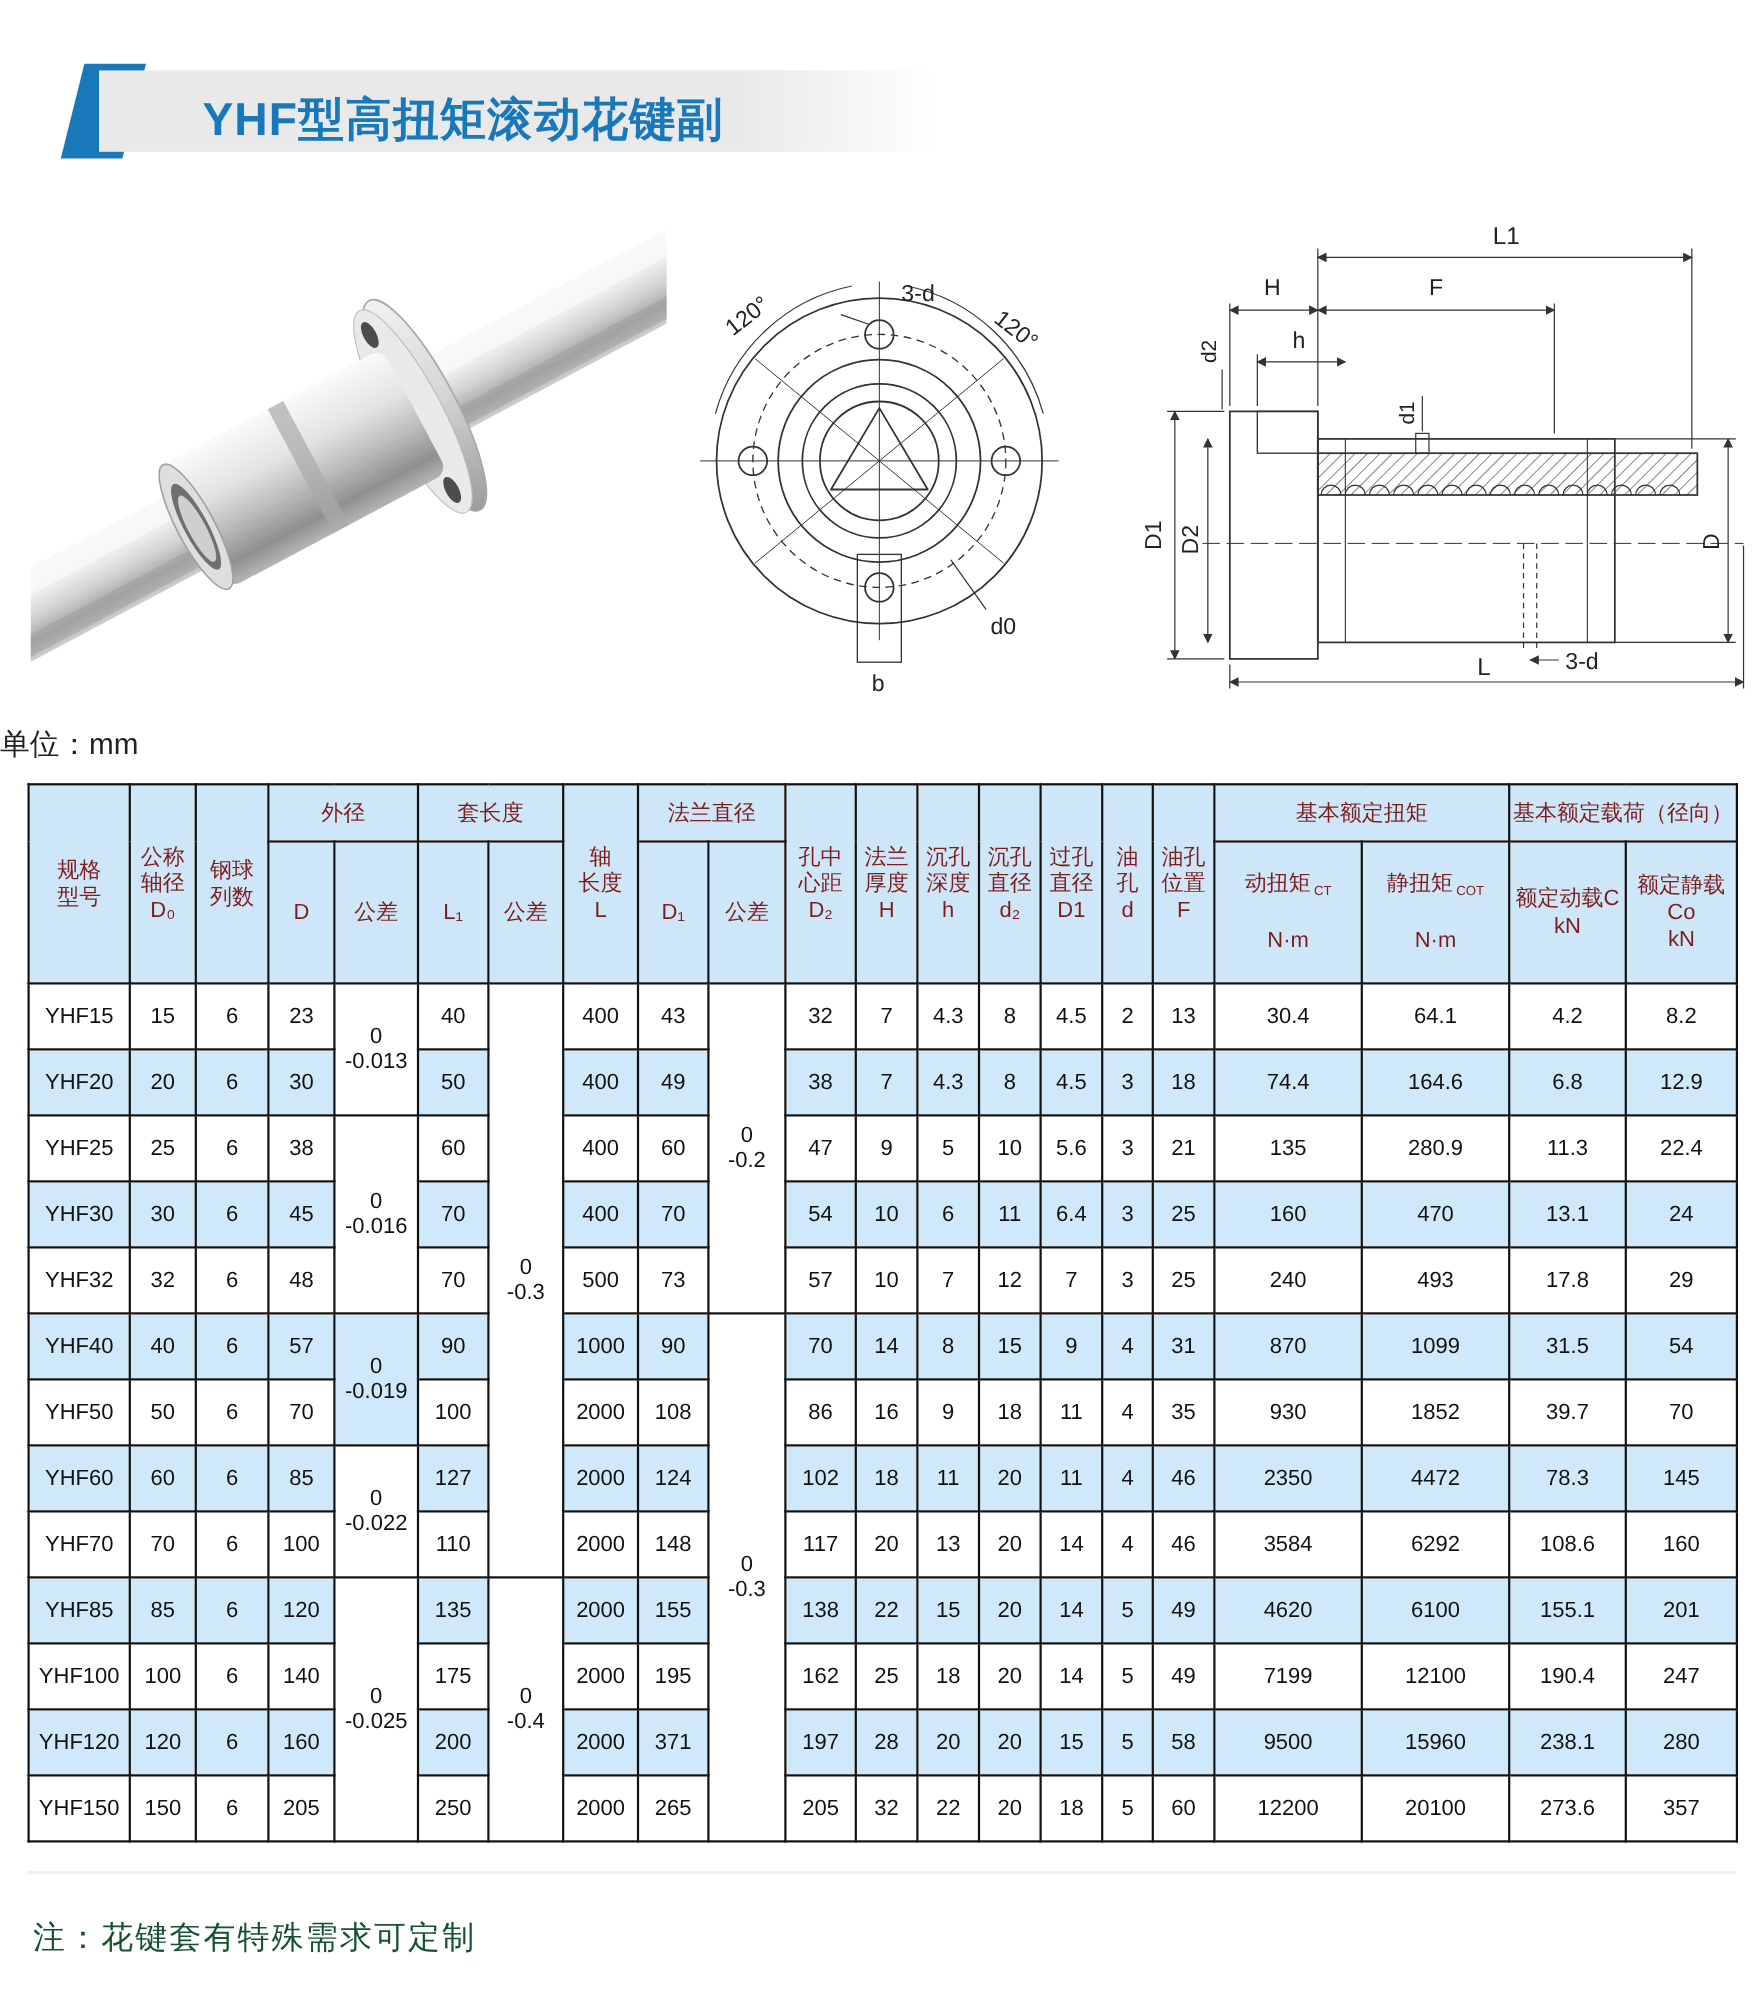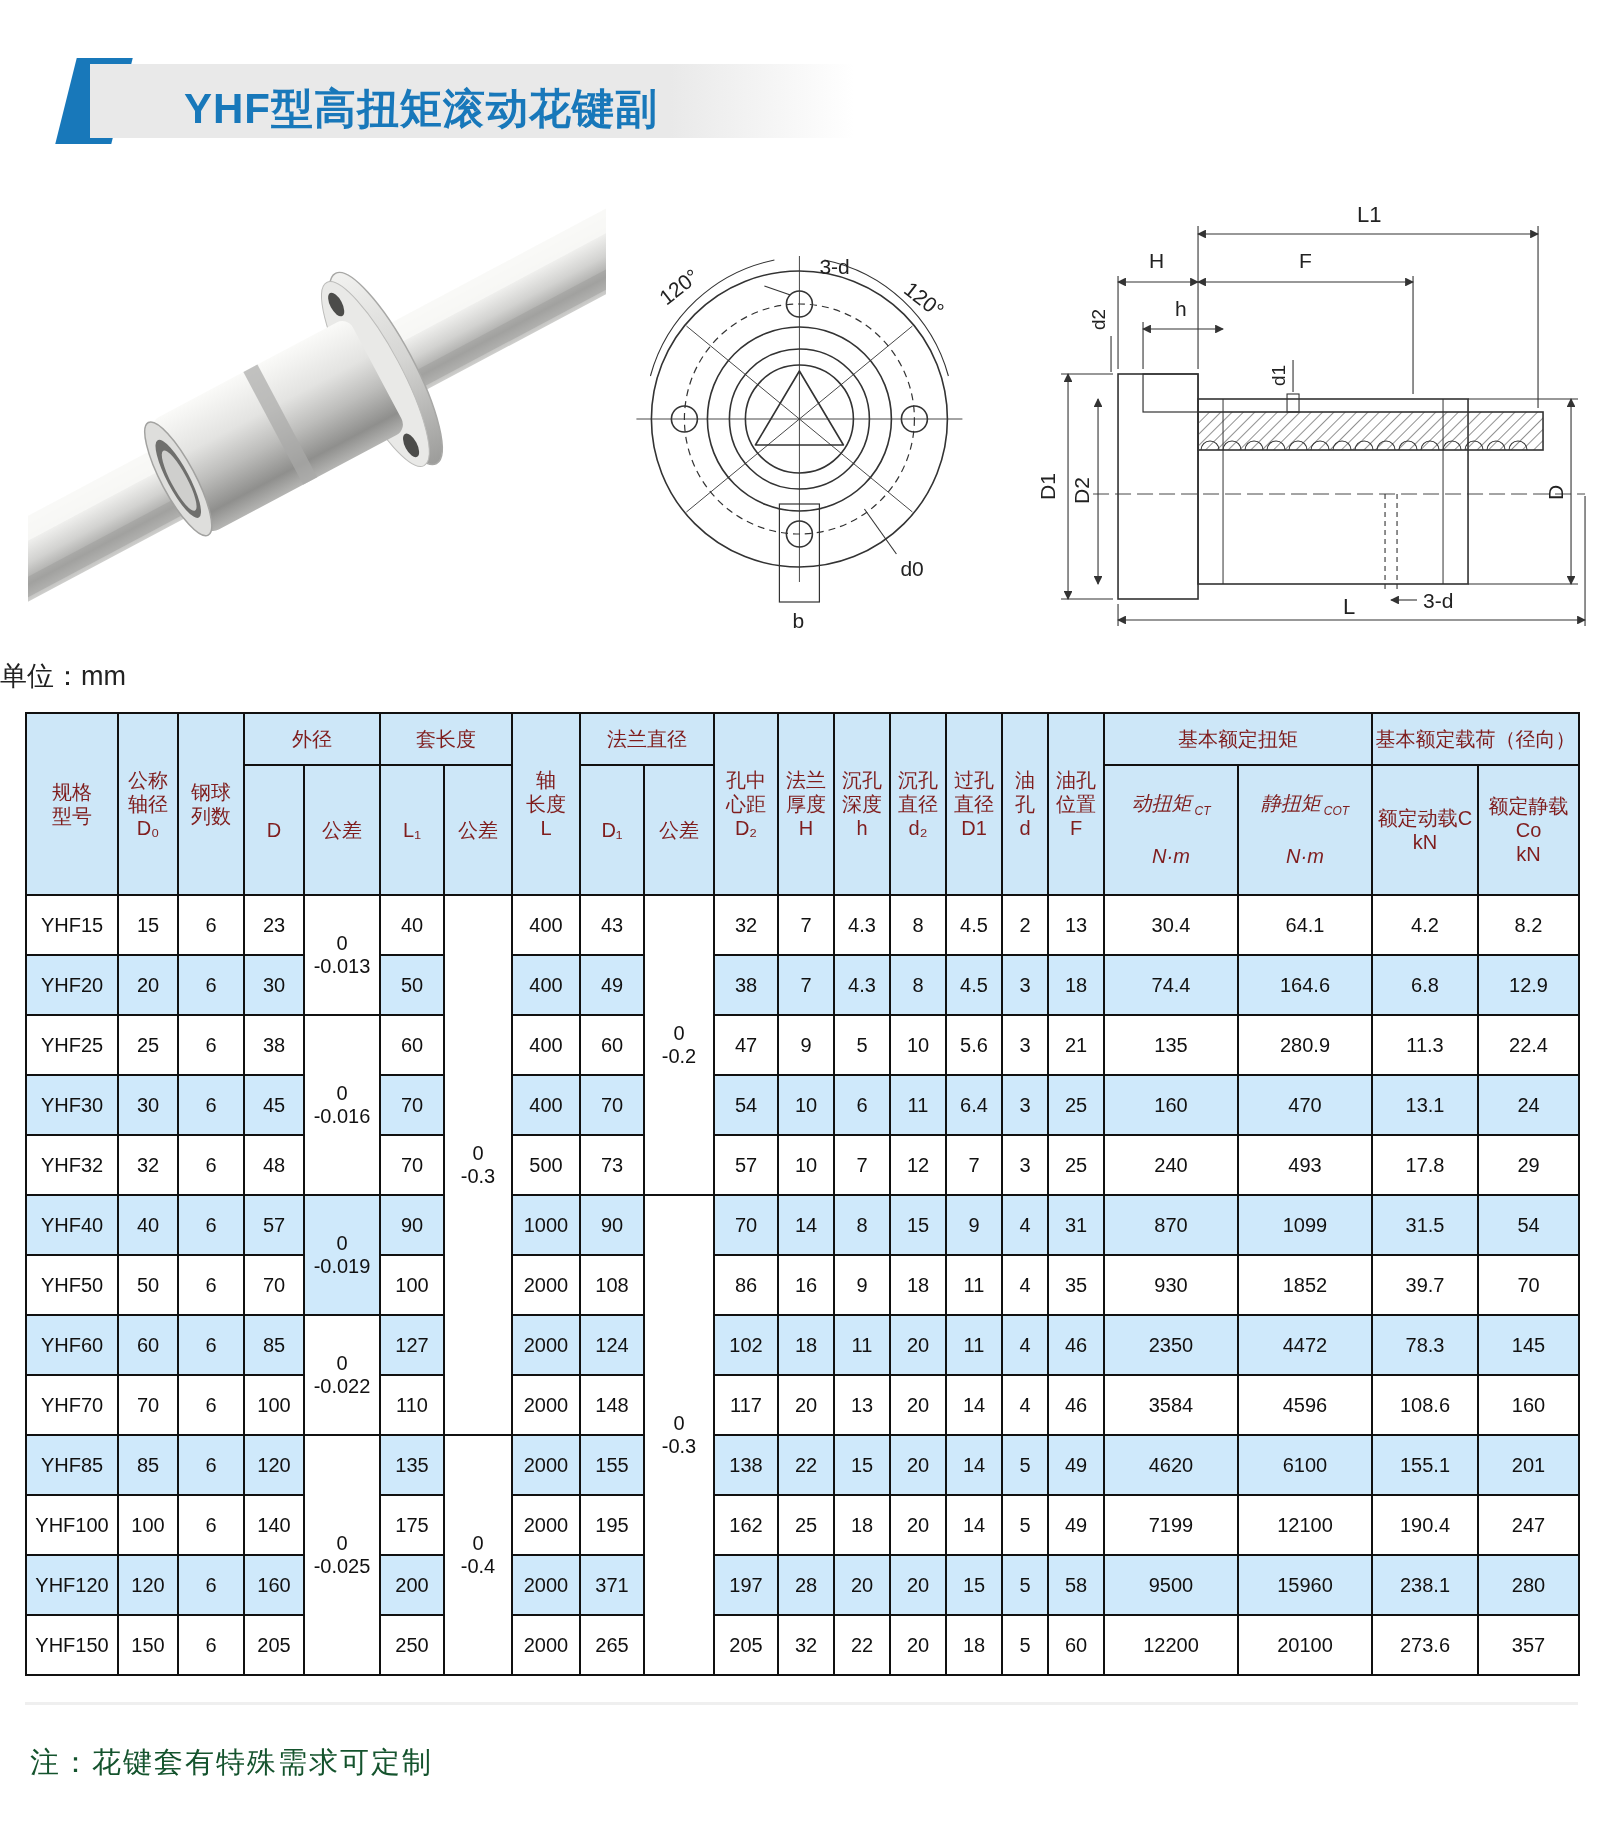--- a/index.html
+++ b/index.html
@@ -26,21 +26,21 @@
   table.spec{border-collapse:collapse;table-layout:fixed;width:1553px;margin:18px 0 0 25px;}
   table.spec th,table.spec td{border:2px solid #111;text-align:center;vertical-align:middle;
     padding:1px 2px;overflow:hidden;white-space:pre-line;}
   table.spec thead th{background:#cde7f8;font-size:20px;font-weight:normal;line-height:1.22;color:#7f1d1d;}
   table.spec thead tr.r1 th{height:48px;}
   table.spec thead tr.r2 th{height:80px;}
   table.spec tbody td{font-size:20px;height:56px;line-height:1.15;color:#111;}
   td.w{background:#ffffff;}
   td.b{background:#cfe9fb;}
   .subsc{font-size:12px;margin-left:3px;vertical-align:sub;}
-  .thline{line-height:1.25;font-style:italic;}
+  .thline{line-height:1.25;}
   
   .sep{height:3px;background:#efefef;margin:26px 25px 0 25px;}
   .note{margin:38px 0 0 30px;font-size:29px;color:#14532d;letter-spacing:2px;}
 </style>
 </head>
 <body>
 
 <div class="hdr">
   <div class="slash"></div>
   <div class="band"></div>
@@ -456,21 +456,21 @@
         <td class="w">2000</td>
         <td class="w">148</td>
         <td class="w">117</td>
         <td class="w">20</td>
         <td class="w">13</td>
         <td class="w">20</td>
         <td class="w">14</td>
         <td class="w">4</td>
         <td class="w">46</td>
         <td class="w">3584</td>
-        <td class="w">4596</td>
+        <td class="w">6292</td>
         <td class="w">108.6</td>
         <td class="w">160</td>
       </tr>
       <tr>
         <td class="b">YHF85</td>
         <td class="b">85</td>
         <td class="b">6</td>
         <td class="b">120</td>
         <td rowspan="4" class="w">0
 -0.025</td>

